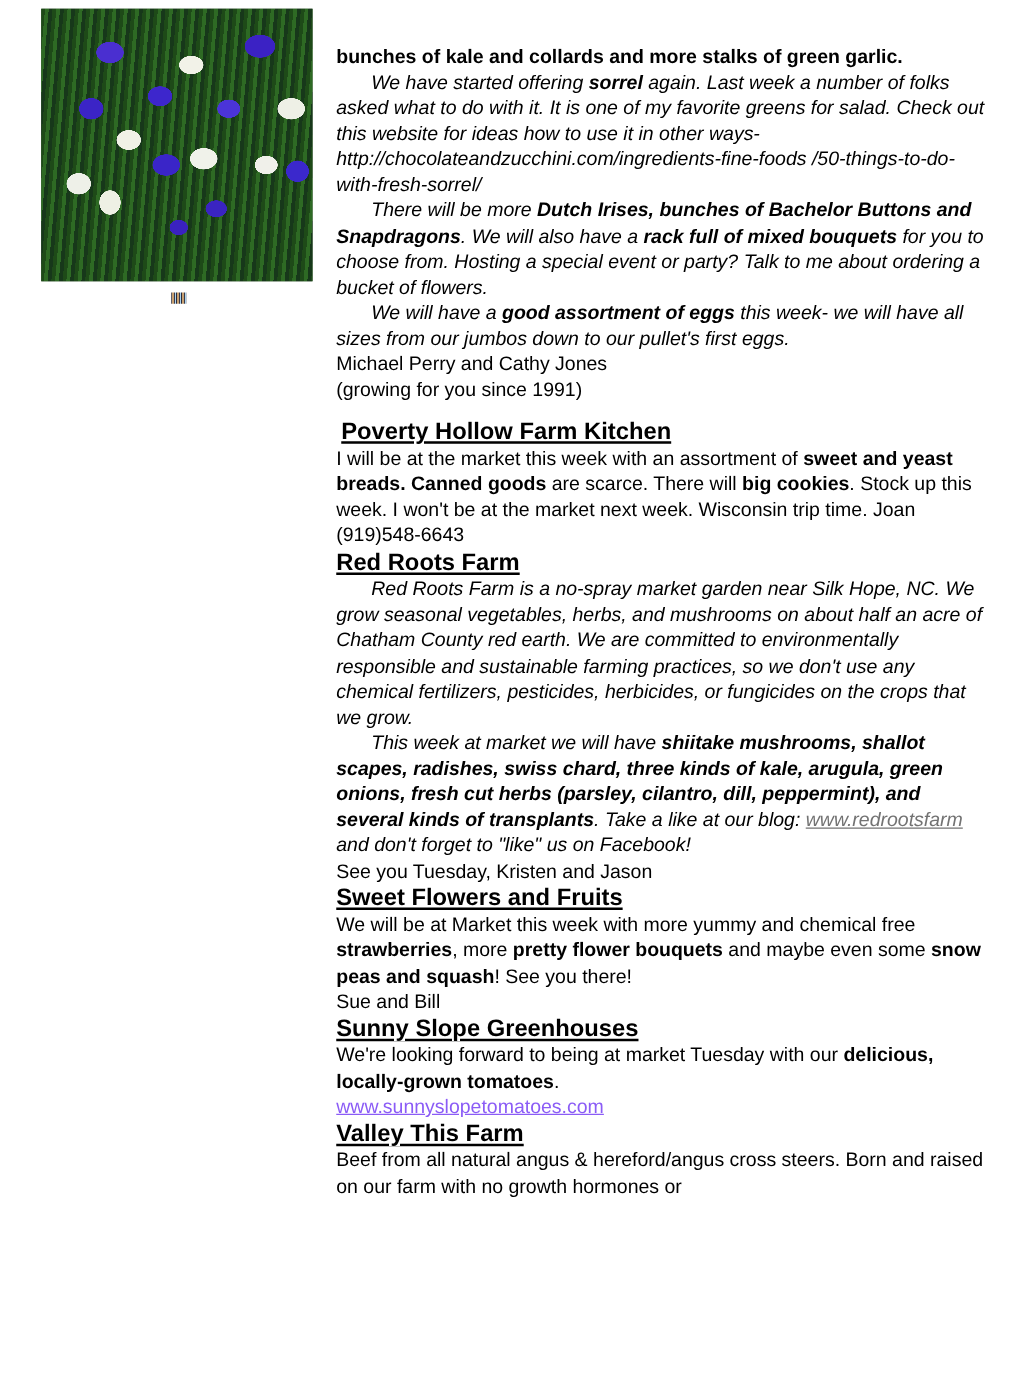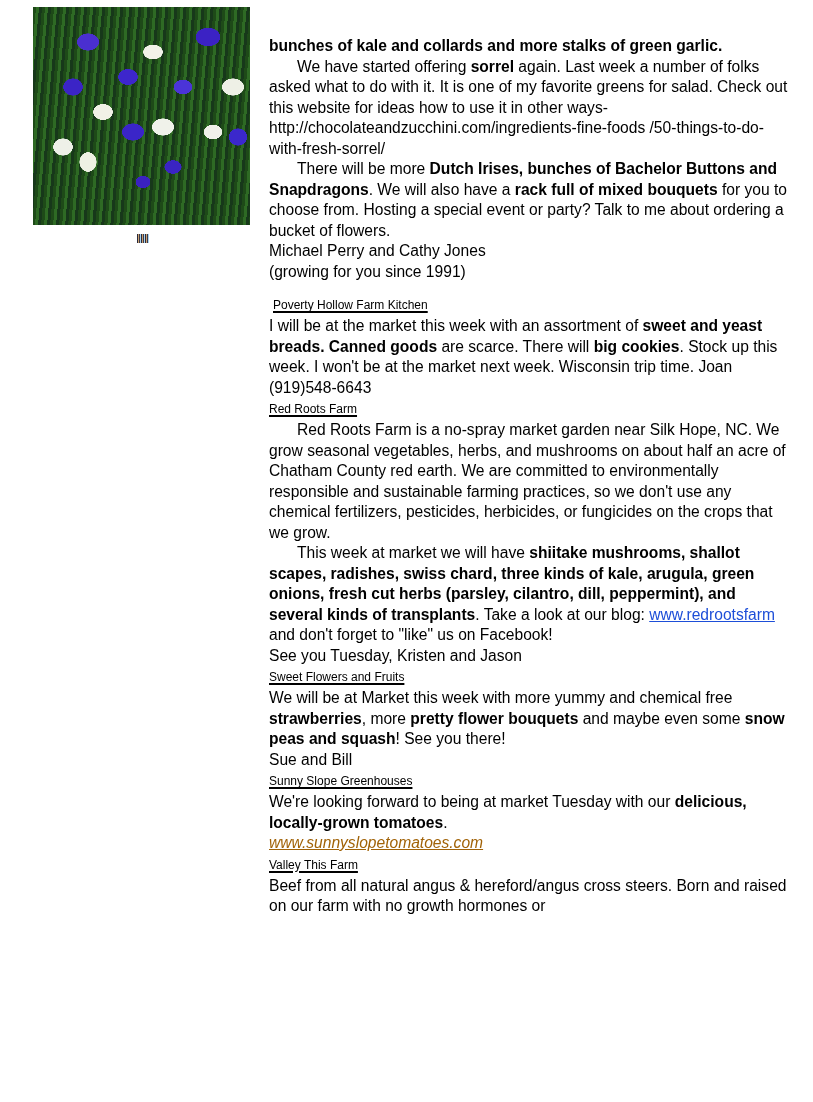--- a/index.html
+++ b/index.html
@@ -32,54 +32,55 @@
   }
   .barcode {
     position: absolute; left: 137px; top: 234px; width: 12px; height: 9px;
     background: repeating-linear-gradient(90deg, #2a2a3a 0 1px, #c8a070 1px 2px, #3a3a4a 2px 3px, #a9d4f0 3px 4px);
   }
   .col {
     position: absolute; left: 269px; top: 36px; width: 520px;
     line-height: 20.5px;
   }
   .col p { margin: 0; }
-  .ind { text-indent: 28px; }
+  .ind { text-indent: 28px; font-style: italic; }
   b { font-weight: bold; }
   .sect { margin-top: 0; }
   .head {
-    font-weight: normal; font-size: 12px; text-decoration: underline;
+    font-weight: bold; font-size: 19px; text-decoration: underline;
     text-underline-offset: 2px; text-decoration-thickness: 2px;
     line-height: 22px; display: inline-block;
   }
   .head.offset { margin-left: 4px; }
-  a.link { color: #1d4ed8; text-decoration: underline; }
-  a.plain { color: #a16207; text-decoration: underline; font-style: italic; }
+  a.link { color: #737373; text-decoration: underline; }
+  a.plain { color: #8b5cf6; text-decoration: underline; }
 </style>
 </head>
 <body>
 
 <div class="photo"></div>
 <div class="barcode"></div>
 
 <div class="col">
   <p><b>bunches of kale and collards and more stalks of green garlic.</b></p>
   <p class="ind"><span>We have started offering </span><b>sorrel</b><span> again.  Last week a number of folks asked what to do with it.  It is one of my favorite greens for salad.  Check out this website for ideas how to use it in other ways- http://chocolateandzucchini.com/ingredients-fine-foods /50-things-to-do-with-fresh-sorrel/</span></p>
   <p class="ind"><span>There will be more </span><b>Dutch Irises, bunches of Bachelor Buttons and Snapdragons</b><span>.  We will also have a </span><b>rack full of mixed bouquets</b><span> for you to choose from.  Hosting a special event or party? Talk to me about ordering a bucket of flowers.</span></p>
+  <p class="ind"><span>We will have a </span><b>good assortment of eggs</b><span> this week- we will have all sizes from our jumbos down to our pullet's first eggs.</span></p>
   <p>Michael Perry and Cathy Jones</p>
   <p>(growing for you since 1991)</p>
 
   <div class="sect" style="margin-top:12px">
     <span class="head offset">Poverty Hollow Farm Kitchen</span>
     <p><span>I will be at the market this week with an assortment of </span><b>sweet and yeast breads. Canned goods</b><span> are scarce. There will </span><b>big cookies</b><span>. Stock up  this week. I won't be at the market next week. Wisconsin trip time. Joan  (919)548-6643</span></p>
   </div>
 
   <div class="sect">
     <span class="head">Red Roots Farm</span>
     <p class="ind">Red Roots Farm is a no-spray market garden near Silk Hope, NC.  We grow seasonal vegetables, herbs, and mushrooms on about half an acre of Chatham County red earth.  We are committed to environmentally responsible and sustainable farming practices, so we don't use any chemical fertilizers, pesticides, herbicides, or fungicides on the crops that we grow.</p>
-    <p class="ind"><span>This week at market we will have </span><b>shiitake mushrooms, shallot scapes, radishes, swiss chard, three kinds of kale, arugula, green onions, fresh cut herbs (parsley, cilantro, dill, peppermint), and several kinds of transplants</b><span>.  Take a look at our blog: </span><a class="link">www.redrootsfarm</a><span> and don't forget to "like" us on Facebook!</span></p>
+    <p class="ind"><span>This week at market we will have </span><b>shiitake mushrooms, shallot scapes, radishes, swiss chard, three kinds of kale, arugula, green onions, fresh cut herbs (parsley, cilantro, dill, peppermint), and several kinds of transplants</b><span>.  Take a like at our blog: </span><a class="link">www.redrootsfarm</a><span> and don't forget to "like" us on Facebook!</span></p>
     <p>See you Tuesday, Kristen and Jason</p>
   </div>
 
   <div class="sect">
     <span class="head">Sweet Flowers and Fruits</span>
     <p><span>We will be at Market this week with more yummy and chemical free </span><b>strawberries</b><span>,  more </span><b>pretty flower bouquets</b><span> and maybe even some </span><b>snow  peas and squash</b><span>!  See you there!</span></p>
     <p>Sue and Bill</p>
   </div>
 
   <div class="sect">

